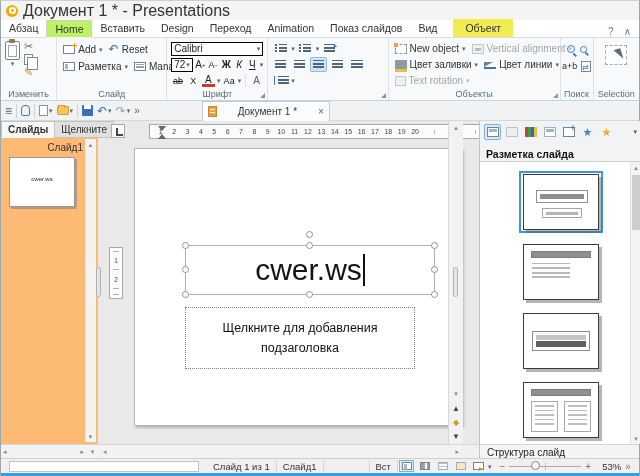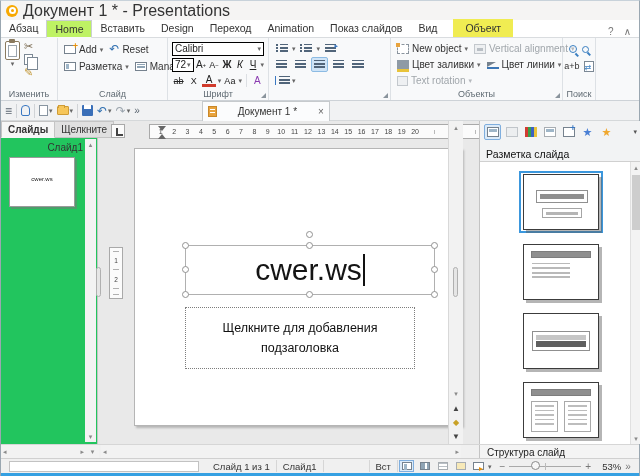--- a/index.html
+++ b/index.html
@@ -90,21 +90,21 @@
   #doctab{margin-left:58px;width:128px;height:20px;background:#fbfcfd;border:1px solid #c6cacd;border-bottom:none;display:flex;align-items:center;padding:0 5px;gap:5px}
   .i-doc{width:9px;height:11px;background:#e8a33d;border:1px solid #c9882a}
   .i-doc::after{content:'';position:absolute;left:1px;top:2px;width:5px;height:5px;background:repeating-linear-gradient(to bottom,#fff 0 1px,transparent 1px 2.5px)}
   #doctab .lbl{font-size:10px;color:#333;flex:1;text-align:center}
   .x{font-size:10px;color:#666}
 
   
   #main{position:absolute;left:0;top:120px;right:0;height:323px;background:#e9e9e9}
 
   
-  #lpanel{position:absolute;left:0;top:0;width:97px;height:323px;background:#22c55e;border-right:1px solid #c4c4c4}
+  #lpanel{position:absolute;left:0;top:0;width:97px;height:323px;background:#fdba74;border-right:1px solid #c4c4c4}
   #ltabs{display:flex;height:17px}
   .ltab{font-size:10px;padding:2px 6px;background:#e0e0e0;border:1px solid #c4c4c4;border-left:none;color:#333;display:flex;align-items:center}
   .ltab:first-child{border-left:1px solid #c4c4c4}
   .ltab.active{background:#f6f6f6;border-bottom:1px solid #f6f6f6;font-weight:bold}
   #slide-name-label{font-size:10px;color:#333;text-align:right;padding:4px 14px 2px 0}
   #lthumb{position:absolute;left:8px;top:36px;width:66px;height:50px;background:#fff;border:1px solid #9a9a9a;box-shadow:2px 2px 0 rgba(120,120,120,.5)}
   #lthumb .tx{position:absolute;left:0;right:0;top:18px;text-align:center;font-size:6px;color:#222}
   .lscroll{position:absolute;right:1px;top:18px;width:11px;bottom:2px;background:#f3f3f3}
   .sarrow{font-size:7px;color:#8a8a8a;text-align:center;display:block;height:11px;line-height:11px}
   .lscroll .dn{position:absolute;bottom:0;left:0;right:0}
@@ -147,21 +147,21 @@
   .rt{width:17px;height:16px;display:flex;align-items:center;justify-content:center;position:relative}
   .rt.sel{background:#dcebf9;border:1px solid #7faede;border-radius:2px}
   .rti{width:12px;height:10px;border:1px solid #76828e;background:#fff;position:relative}
   .rti.dim{border-color:#c0c5ca;background:#eceef0}
   .rti.pal{border:none;display:flex}
   .rti.pal i{flex:1;height:10px}
   .rti.head::after{content:'';position:absolute;left:1px;top:1px;right:1px;height:3px;background:#9fb6c8}
   .rti.plus::after{content:'+';position:absolute;right:-2px;top:-5px;font-size:9px;color:#3a78c2;font-weight:bold}
   .star{font-size:11px;line-height:1}
   #rtools .dd{margin-left:auto;font-size:7px;color:#555}
-  #rhead{font-size:10.5px;font-weight:normal;color:#111;padding:5px 6px 4px}
+  #rhead{font-size:10.5px;font-weight:bold;color:#111;padding:5px 6px 4px}
   #llist{position:absolute;left:0;top:40px;right:0;bottom:0;background:#fff;border-top:1px solid #d0d0d0;overflow:hidden;padding-top:4px}
   #rscroll{position:absolute;right:0;top:0;width:11px;bottom:0;background:#f3f3f3;border-left:1px solid #e0e0e0}
   #rscroll .th{position:absolute;left:1px;right:1px;top:13px;height:55px;background:#cdcdcd}
   #rscroll .dn{position:absolute;bottom:0;left:0;right:0}
   .lt{width:84px;margin:5px auto 9px;padding:2px}
   .lt.sel{border:2px solid #3b97dd;padding:1px}
   .lts{position:relative;width:76px;height:56px;background:#fff;border:1px solid #3c3c3c;box-shadow:3px 3px 0 rgba(90,90,90,.45);margin:0 auto}
   .k-title .t1{position:absolute;left:12px;top:15px;width:52px;height:13px;border:1px solid #909090}
   .k-title .t1::after{content:'';position:absolute;left:3px;top:3px;right:3px;height:5px;background:#8f8f8f}
   .k-title .t2{position:absolute;left:18px;top:33px;width:40px;height:10px;border:1px solid #a5a5a5}
@@ -393,20 +393,26 @@
         <span class="mi mag"></span>
         <span class="mi mag small"></span>
       </div>
       <div class="rrow" style="gap:4px;justify-content:center">
         <span class="ab">a+b</span>
         <span class="mi i-repl"></span>
       </div>
       <div class="rg-label">Поиск</div>
     </div>
 
+    <div class="rg" style="width:46px;border-right:none">
+      <div style="display:flex;justify-content:center;padding-top:4px">
+        <span class="mi i-selarrow"></span>
+      </div>
+      <div class="rg-label">Selection</div>
+    </div>
   </div>
 
   <div id="qat">
     <span class="mi i-menu">≡</span>
     <span class="qsep"></span>
     <span class="mi i-hand"></span>
     <span class="qsep"></span>
     <span class="q">
         <span class="mi i-page"></span>
         <span class="da">▾</span>

